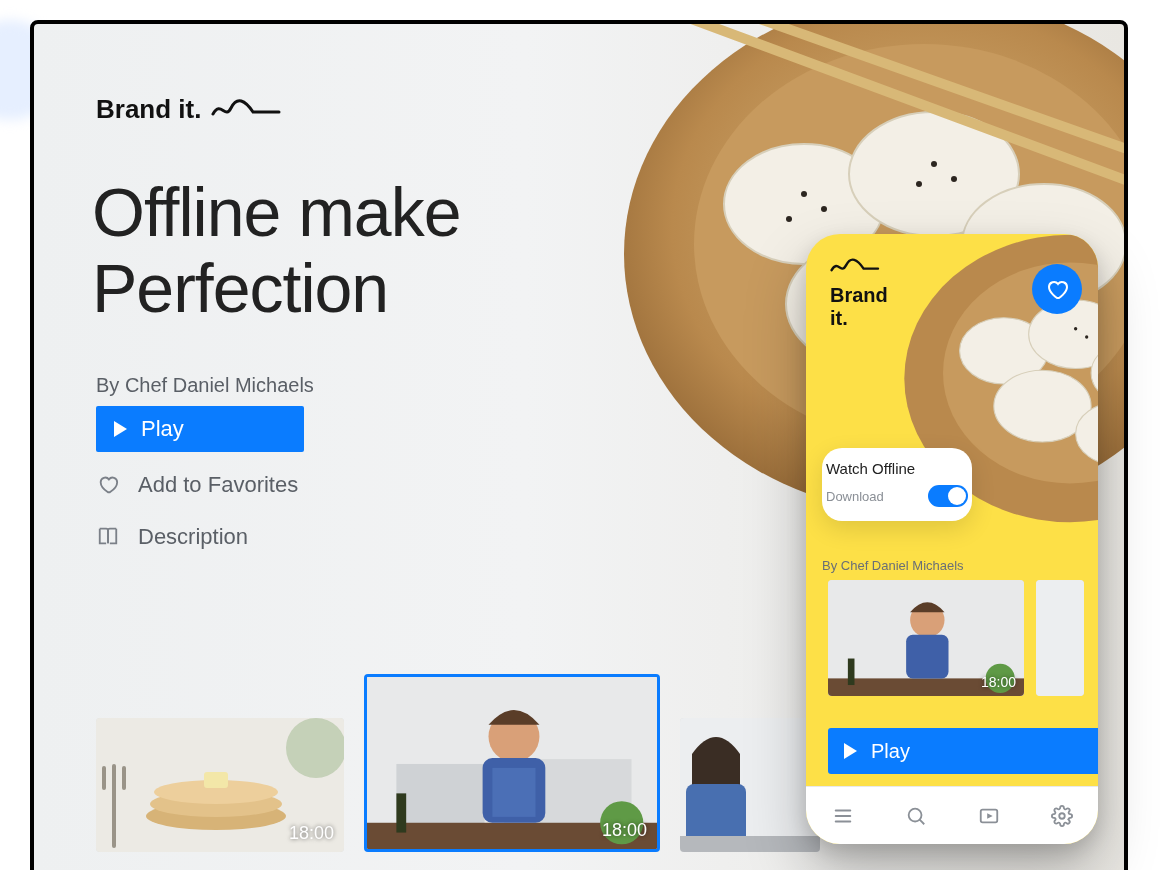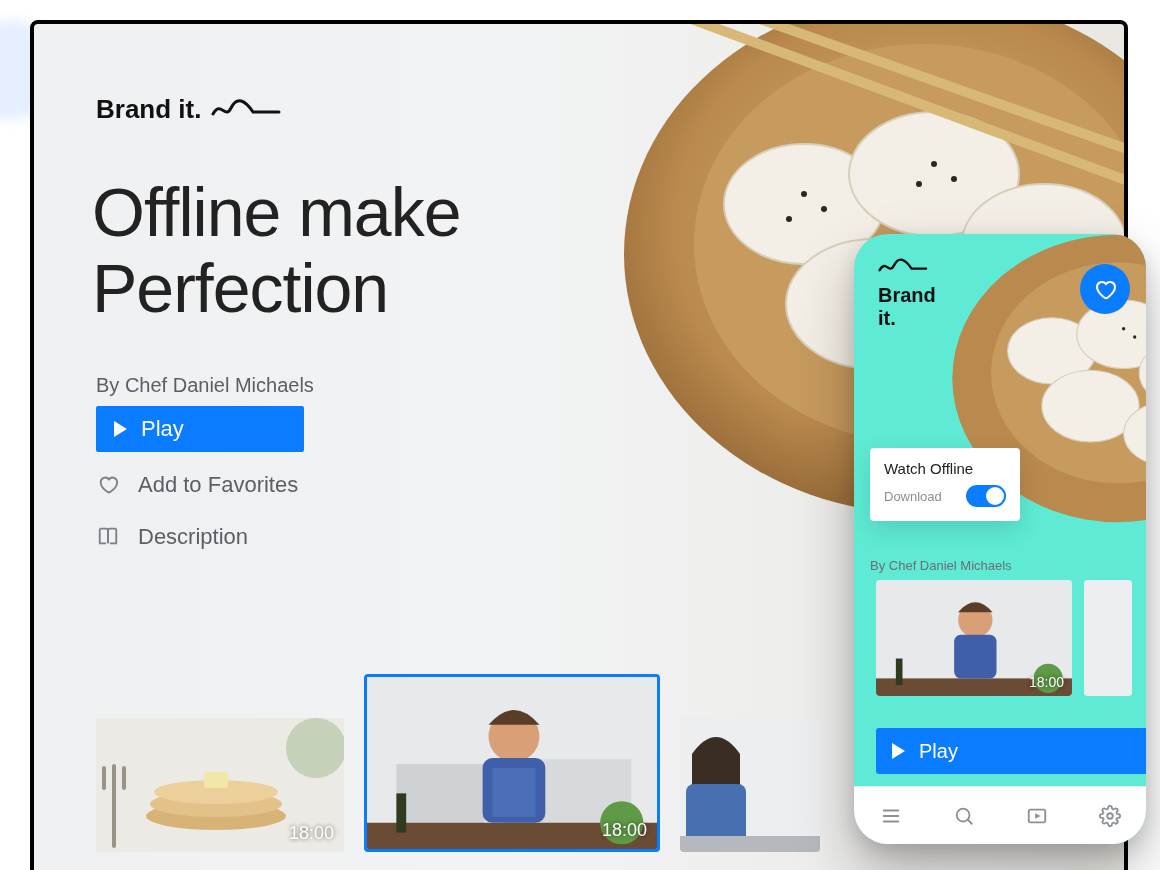--- a/index.html
+++ b/index.html
@@ -121,25 +121,24 @@
     color: #fff;
     font-size: 18px;
     text-shadow: 0 0 4px rgba(0,0,0,.6);
   }
 
   
   .mobile {
     position: absolute;
     top: 234px; left: 806px;
     width: 292px; height: 610px;
-    background: #5eead4;
+    background: #fde047;
     border-radius: 34px;
     box-shadow: 0 30px 60px rgba(0,0,0,.25), 0 8px 20px rgba(0,0,0,.15);
     overflow: hidden;
-    margin-left: 48px;
   }
   .m-brand {
     position: absolute;
     top: 50px; left: 24px;
     font-size: 20px; font-weight: 600;
     line-height: 1.15;
     color:#111;
   }
   .m-scribble { position:absolute; top:22px; left:24px; width:56px; height:22px;}
   .m-hero {
@@ -155,22 +154,22 @@
     border-radius: 50%;
     display:flex; align-items:center; justify-content:center;
     cursor:pointer;
   }
 
   .offline-card {
     position: absolute;
     top: 214px; left: 16px;
     width: 150px;
     background: #fff;
-    border-radius: 4px;
-    padding: 12px 14px 14px;
+    border-radius: 20px;
+    padding: 12px 4px 14px;
     box-shadow: 0 8px 24px rgba(0,0,0,.12);
   }
   .offline-title { font-size: 15px; color:#222; margin-bottom:8px;}
   .offline-row { display:flex; align-items:center; justify-content:space-between; font-size:13px; color:#8a8f96;text-align:center;}
   .toggle {
     width: 40px; height: 22px; background:#0a7cff; border-radius: 11px; position:relative; cursor:pointer;
   }
   .toggle .knob { position:absolute; top:2px; right:2px; width:18px; height:18px; background:#fff; border-radius:50%;}
 
   .m-author {

